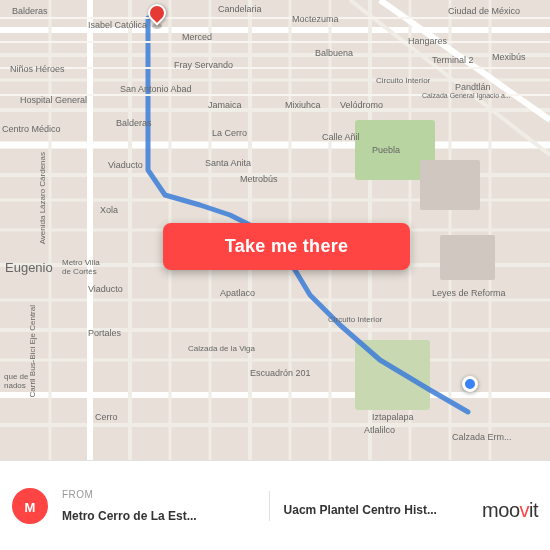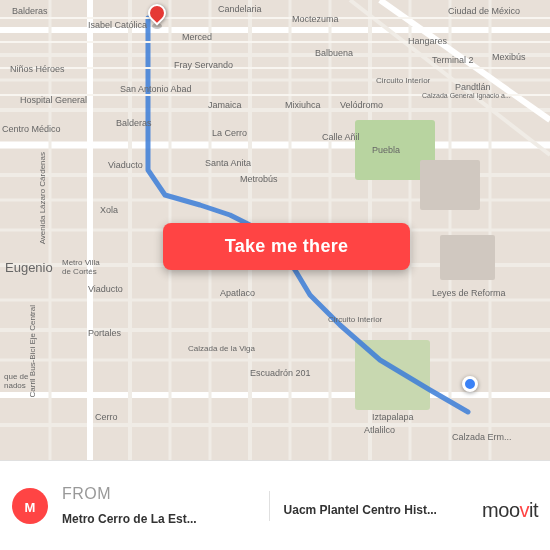--- a/index.html
+++ b/index.html
@@ -133,21 +133,21 @@
       align-items: center;
       flex: 1;
     }
 
     .from-section, .to-section {
       flex: 1;
       padding: 0 6px;
     }
 
     .label-small {
-      font-size: 16px;
+      font-size: 10px;
       color: #999;
       text-transform: uppercase;
       letter-spacing: 0.5px;
     }
 
     .station-name {
       font-size: 12px;
       color: #333;
       font-weight: 600;
       margin-top: 9px;

